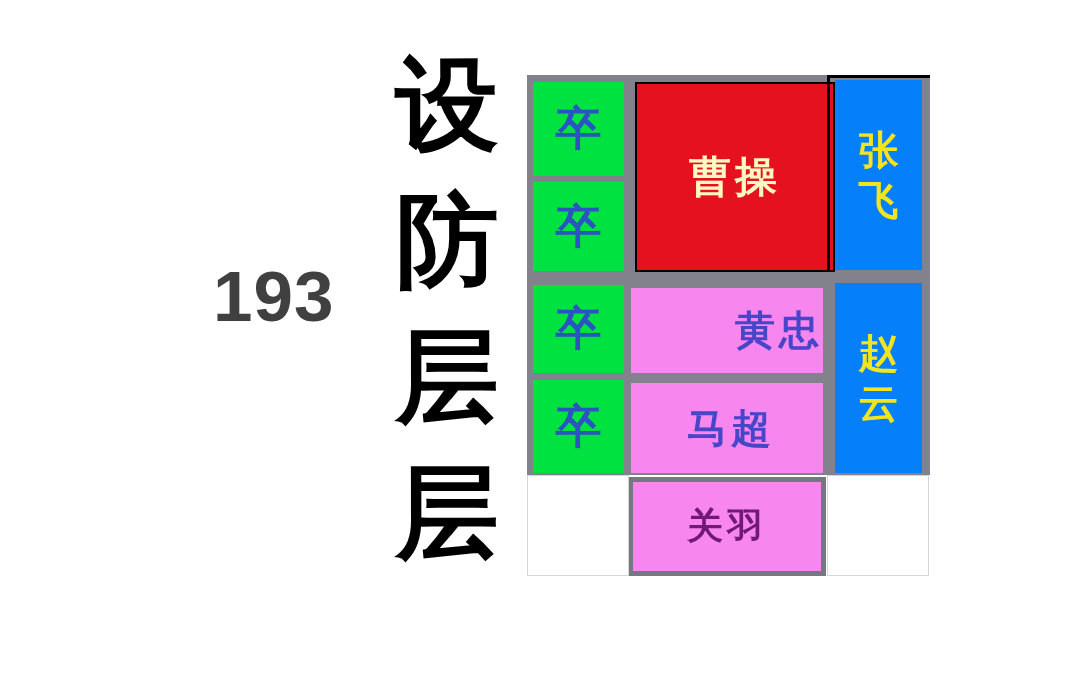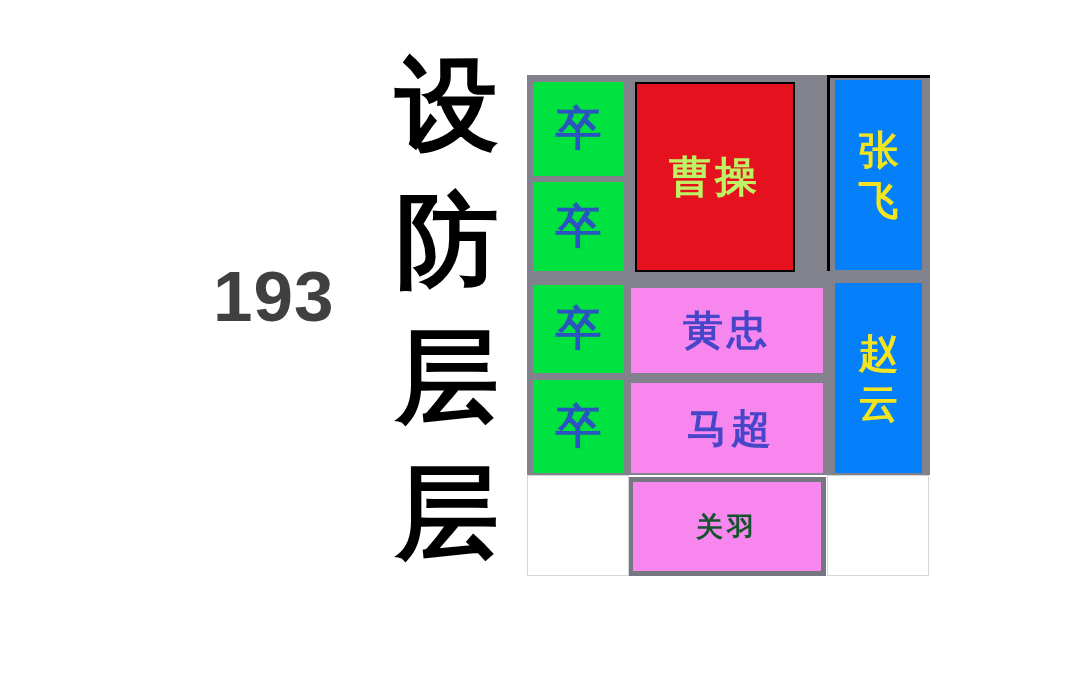--- a/index.html
+++ b/index.html
@@ -31,46 +31,46 @@
 
   
   .soldier { left:6px; width:91px; background:#00E23F; color:#2A54C0; font-size:46px; }
   #soldier-1 { top:7px;   height:94px; }
   #soldier-2 { top:107px; height:89px; }
   #soldier-3 { top:210px; height:88px; }
   #soldier-4 { top:305px; height:93px; }
 
   
   #caocao {
-    left:108px; top:7px; width:160px; height:190px;
+    left:108px; top:7px; width:200px; height:190px;
     background:#E6111E; border:2px solid #000;
-    color:#bef264; font-size:42px; letter-spacing:4px;
+    color:#fef9c3; font-size:42px; letter-spacing:4px;
   }
 
   
   .v-piece {
     left:308px; width:87px; height:190px;
     flex-direction:column; background:#0580FA;
     color:#F2E41E; font-size:40px; line-height:50px;
   }
   #zhangfei { top:5px; }
   #zhaoyun  { top:208px; }
   .v-piece .ch { display:block; }
 
   
   .h-piece {
     left:104px; width:192px; background:#F787EF;
     color:#4745C8; font-size:40px; letter-spacing:4px;
   }
-  #huangzhong { top:213px; height:85px; }
+  #huangzhong { top:213px; height:85px;justify-content:flex-end; }
   #machao     { top:308px; height:90px;padding-left:8px; }
   #guanyu {
     left:101px; top:402px; width:198px; height:99px;
     background:#F787EF; border:5px solid #777781;
-    color:#14532d; font-size:27px; letter-spacing:4px;text-align:right;
+    color:#701a75; font-size:36px; letter-spacing:4px;text-align:right;
   }
 
   
   .empty-cell {
     position:absolute; top:400px; width:102px; height:101px;
     background:#fff; border:1px solid #d6d6d6;
   }
   #empty-left  { left:0; }
   #empty-right { left:300px; }
 

